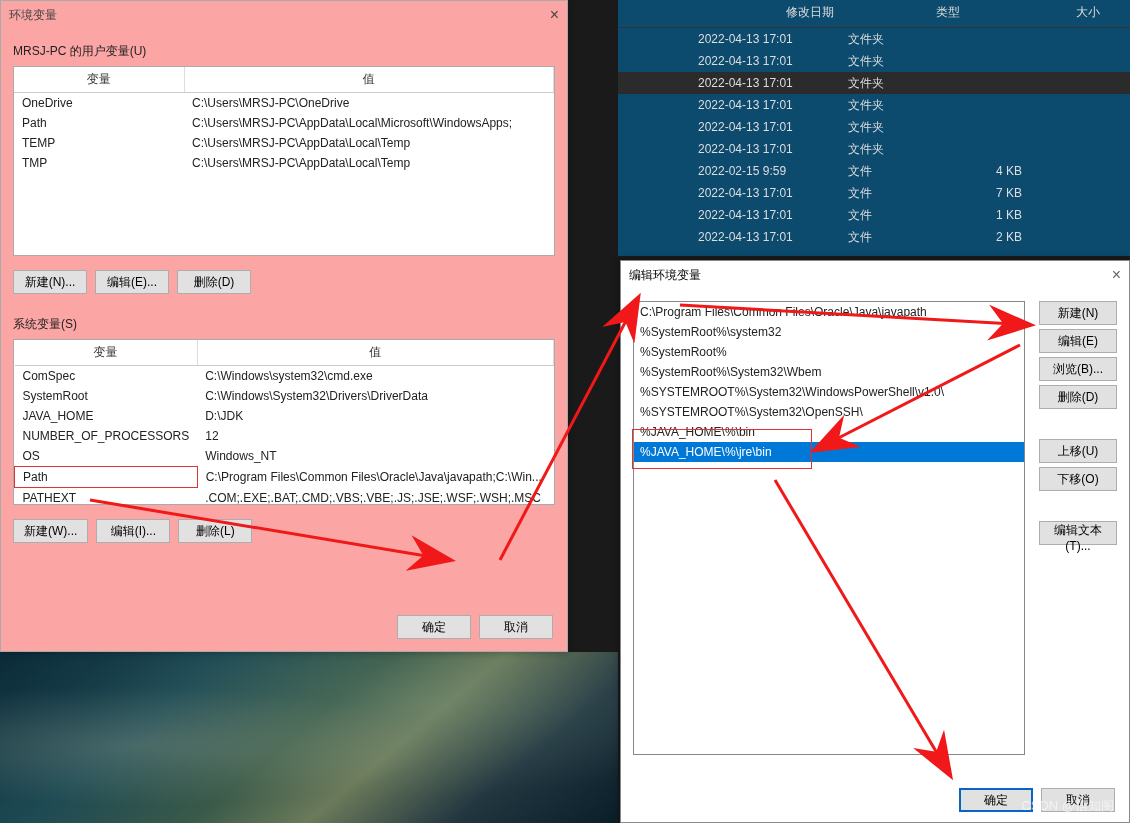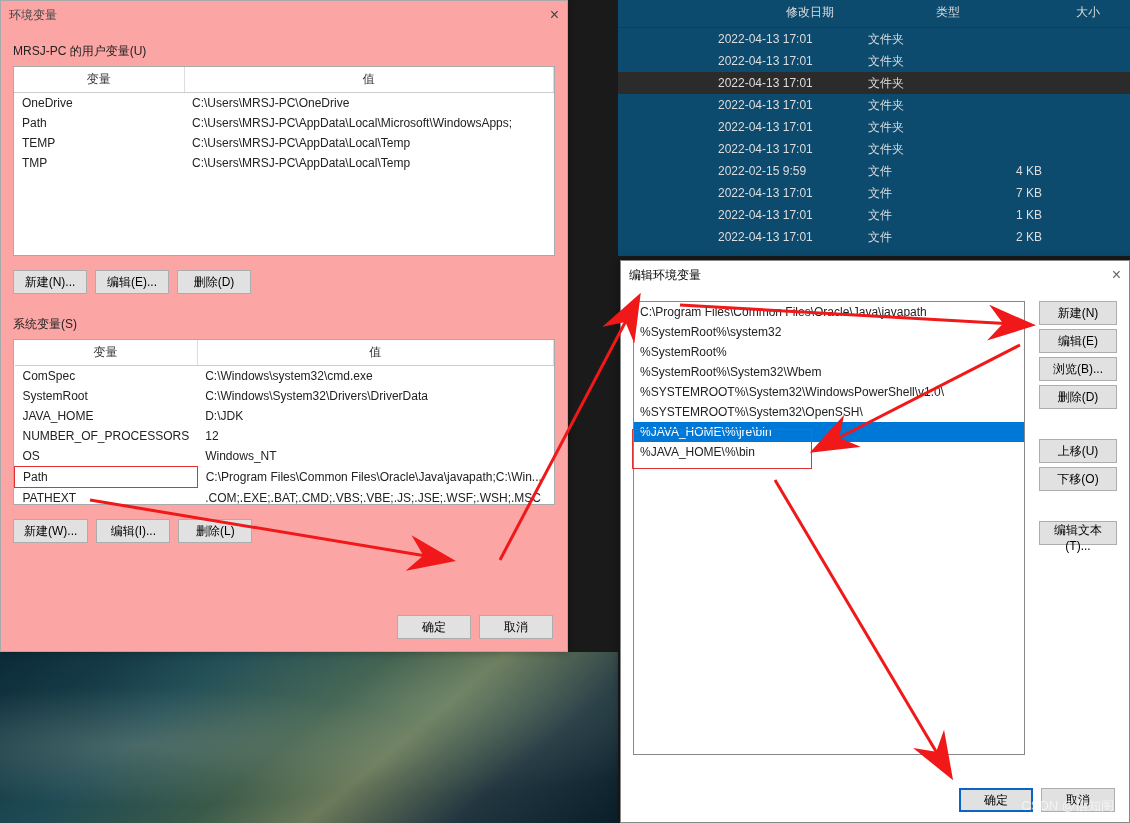--- a/index.html
+++ b/index.html
@@ -26,21 +26,21 @@
 
 .explorer { position: absolute; left: 618px; top: 0; width: 512px; height: 256px; background: #0c4a6e; color: #ddd; }
 .ex-header { display: flex; padding: 4px 0 6px; border-bottom: 1px solid #333; }
 .ex-header div { padding: 0 8px; color: #ddd; }
 .ex-col-date { width: 150px; margin-left: 160px; }
 .ex-col-type { width: 120px; }
 .ex-col-size { width: 60px; text-align: right; }
 .ex-rows { }
 .ex-row { display: flex; height: 22px; align-items: center; }
 .ex-row.selected { background: #2b2b2b; }
-.ex-row .d { width: 150px; margin-left: 92px; padding: 0 8px; }
+.ex-row .d { width: 150px; margin-left: 72px; padding: 0 8px; }
 .ex-row .t { width: 120px; padding: 0 8px; }
 .ex-row .s { width: 70px; text-align: right; padding: 0 8px; }
 
 
 .edit-dialog { position: absolute; left: 620px; top: 260px; width: 510px; height: 563px; background: #fff; border: 1px solid #888; box-shadow: 0 0 8px rgba(0,0,0,.4); }
 .edit-title { display: flex; justify-content: space-between; align-items: center; height: 28px; padding: 0 8px; }
 .edit-body { display: flex; padding: 12px; gap: 14px; height: 478px; }
 .path-list { flex: 1; border: 1px solid #888; overflow-y: auto; background: #fff; }
 .path-entry { padding: 3px 6px; color: #222; white-space: nowrap; }
 .path-entry.selected { background: #0078d7; color: #fff; }
@@ -225,22 +225,22 @@
     <span class="close-x">×</span>
   </div>
   <div class="edit-body">
     <div class="path-list" id="path-list">
         <div class="path-entry">C:\Program Files\Common Files\Oracle\Java\javapath</div>
         <div class="path-entry">%SystemRoot%\system32</div>
         <div class="path-entry">%SystemRoot%</div>
         <div class="path-entry">%SystemRoot%\System32\Wbem</div>
         <div class="path-entry">%SYSTEMROOT%\System32\WindowsPowerShell\v1.0\</div>
         <div class="path-entry">%SYSTEMROOT%\System32\OpenSSH\</div>
+        <div class="path-entry">%JAVA_HOME\%\bin</div>
         <div class="path-entry selected">%JAVA_HOME\%\jre\bin</div>
-        <div class="path-entry">%JAVA_HOME\%\bin</div>
       </div>
     <div class="side-btns">
       <button class="btn">新建(N)</button>
       <button class="btn">编辑(E)</button>
       <button class="btn">浏览(B)...</button>
       <button class="btn">删除(D)</button>
       <div class="spacer"></div>
       <button class="btn">上移(U)</button>
       <button class="btn">下移(O)</button>
       <div class="spacer"></div>

